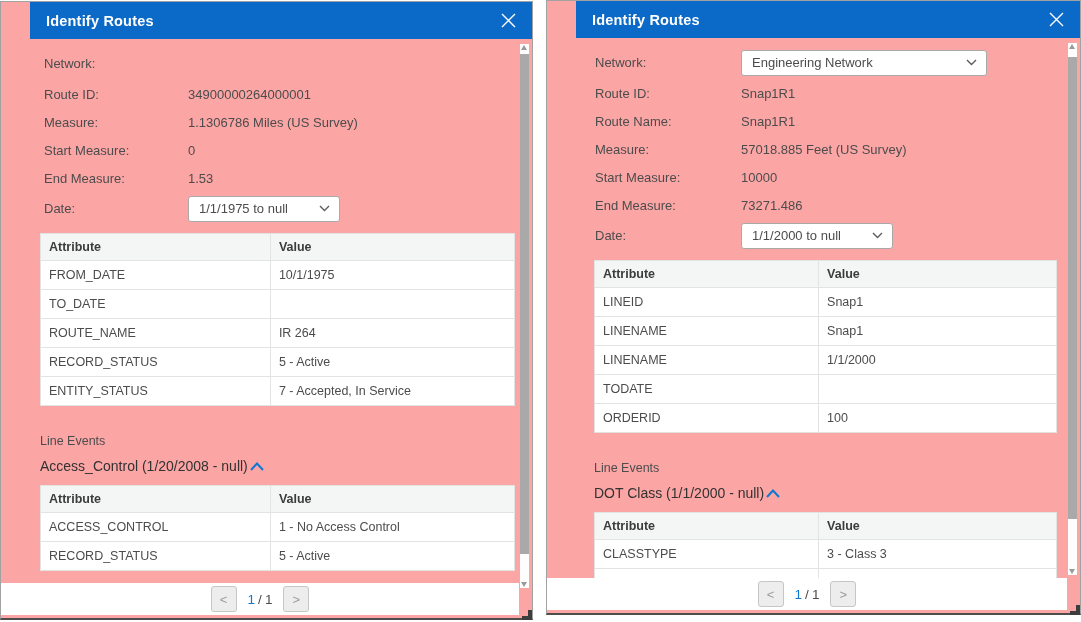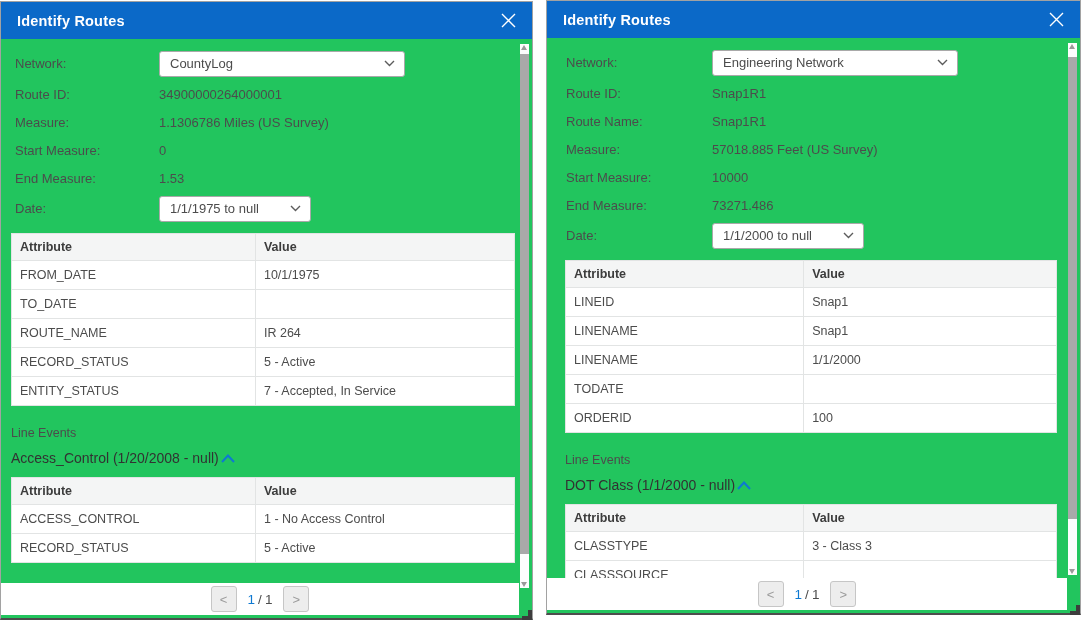--- a/index.html
+++ b/index.html
@@ -2,22 +2,22 @@
 <html><head>
 <meta charset="utf-8">
 <style>
   * { box-sizing: border-box; }
   html,body { margin:0; padding:0; }
   body {
     width:1081px; height:622px; position:relative; background:#ffffff;
     font-family:"Liberation Sans", sans-serif; color:#4c4c4c; overflow:hidden;
   }
   .panel {
-    position:absolute; background:#22c55e;
-    border:1px solid #a2a2a2; border-bottom:2px solid #4d4d4d;
+    position:absolute; background:#fca5a5;
+    border:1px solid #a2a2a2; border-bottom:2px solid #4d4d4d;padding-left:29px;
   }
   .p-left  { left:0;   top:1px; width:533px; height:619px; }
   .p-right { left:546px; top:0; width:535px; height:615px; }
 
   .titlebar {
     height:37px; background:#0b69c8; display:flex; align-items:center;
     justify-content:space-between; padding:0 14px 0 16px;
   }
   .title { color:#fff; font-size:14.5px; font-weight:bold; letter-spacing:.2px; }
   .close-btn { width:20px; height:20px; display:flex; align-items:center; justify-content:center; cursor:pointer; }
@@ -50,21 +50,21 @@
   }
   table.attr th, table.attr td {
     border:1px solid #e2e4e4; text-align:left; vertical-align:middle;margin-top:15px;
   }
   table.attr th {
     background:#f4f5f5; color:#3c3c3c; font-weight:bold; padding:6px 8px; height:26px;
   }
   table.attr td { padding:7px 8px; height:29px; background:#fff; }
   .col-attr { width:48.5%; }
 
-  .le-label { margin-top:20px; font-size:12.5px; color:#4c4c4c; }
+  .le-label { margin-top:28px; font-size:12.5px; color:#4c4c4c; }
   .le-header {
     margin-top:7px; height:22px; display:flex; align-items:center;
   }
   .le-title { font-size:14px; color:#323232; }
   .collapse-btn { width:18px; height:14px; display:flex; align-items:center; justify-content:center; cursor:pointer; }
 
   .footer {
     position:absolute; left:0; right:13px; bottom:3px; height:32px;
     display:flex; align-items:center; justify-content:center; gap:11px; background:#fff;
   }
@@ -105,26 +105,20 @@
       <svg width="15" height="15" viewBox="0 0 15 15">
           <path d="M1 1 L14 14 M14 1 L1 14" stroke="#ffffff" stroke-width="1.4" fill="none"></path>
         </svg>
     </span>
   </div>
 
   <div class="inner">
     <div class="fields">
       <div class="field-row select-row">
         <span class="flabel">Network:</span>
-        <span class="select wide">
-          <span class="sel-text">CountyLog</span>
-          <svg width="11" height="7" viewBox="0 0 11 7">
-              <polyline points="1,1 5.5,5.5 10,1" fill="none" stroke="#5c5c5c" stroke-width="1.4"></polyline>
-            </svg>
-        </span>
       </div>
       <div class="field-row">
         <span class="flabel">Route ID:</span>
         <span class="fvalue">34900000264000001</span>
       </div>
       <div class="field-row">
         <span class="flabel">Measure:</span>
         <span class="fvalue">1.1306786 Miles (US Survey)</span>
       </div>
       <div class="field-row">

